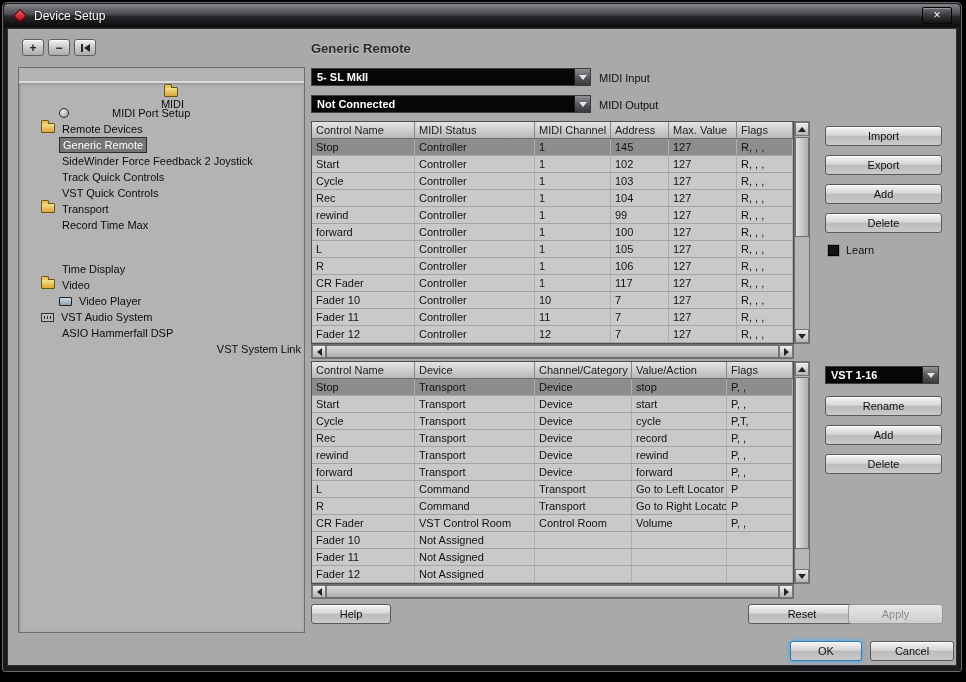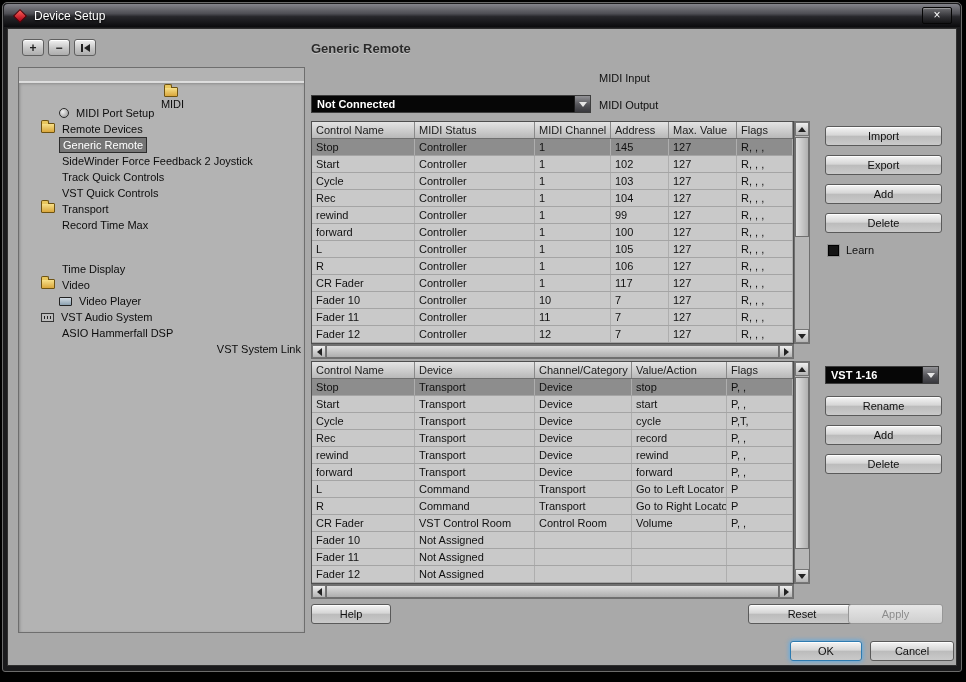--- a/index.html
+++ b/index.html
@@ -141,21 +141,21 @@
         </span>
     </div>
 
     <div class="devices-box">
       <div class="devices-header">Devices</div>
       <div class="tree" id="tree">
           <div class="tree-row" style="padding-left: 22px; flex-direction: column;">
             <span class="ticon icon-folder"></span>
             <span class="tlabel">MIDI</span>
           </div>
-          <div class="tree-row" style="padding-left: 40px;">
+          <div class="tree-row" style="padding-left: 40px; gap: 36px;">
             <span class="ticon icon-midi-port"></span>
             <span class="tlabel">MIDI Port Setup</span>
           </div>
           <div class="tree-row" style="padding-left: 22px;">
             <span class="ticon icon-folder"></span>
             <span class="tlabel">Remote Devices</span>
           </div>
           <div class="tree-row selected" style="padding-left: 40px;">
             <span class="tlabel">Generic Remote</span>
           </div>
@@ -194,20 +194,26 @@
             <span class="tlabel">ASIO Hammerfall DSP</span>
           </div>
           <div class="tree-row" style="padding-left: 22px; justify-content: flex-end;">
             <span class="tlabel">VST System Link</span>
           </div>
         </div>
     </div>
 
     <div class="panel-title">Generic Remote</div>
 
+    <div class="combo" id="midi-input-combo">
+      <span class="val">5- SL MkII</span>
+      <span class="arrow-btn">
+          <span class="tri-down-light"></span>
+        </span>
+    </div>
     <div class="combo-label" id="midi-input-label">MIDI Input</div>
 
     <div class="combo" id="midi-output-combo">
       <span class="val">Not Connected</span>
       <span class="arrow-btn">
           <span class="tri-down-light"></span>
         </span>
     </div>
     <div class="combo-label" id="midi-output-label">MIDI Output</div>
 

